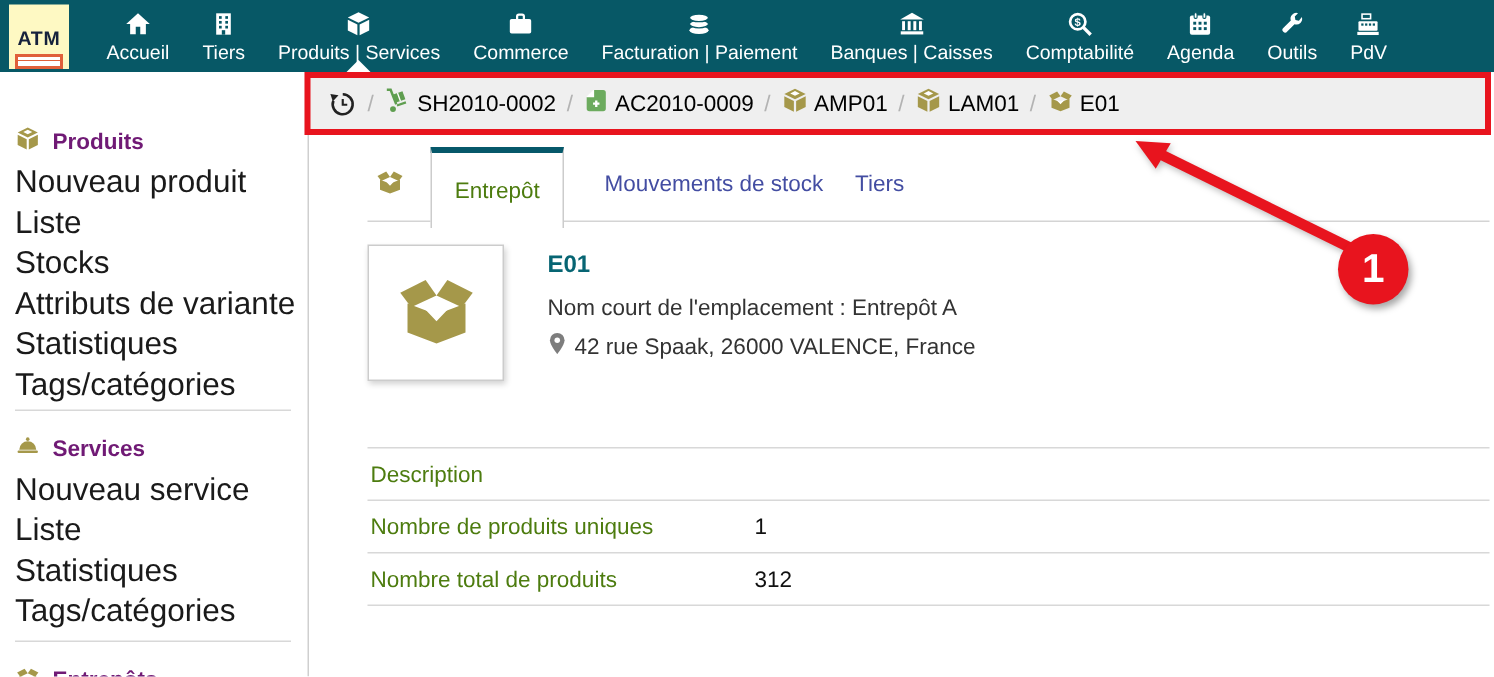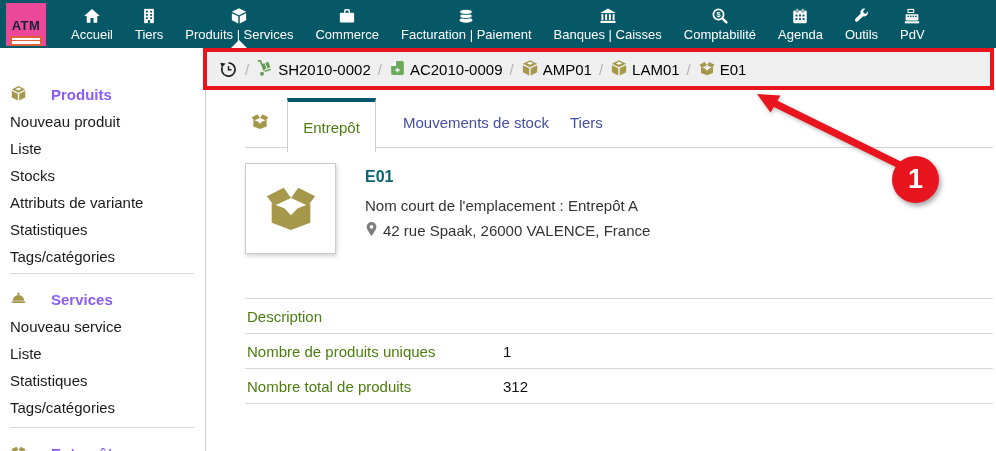--- a/index.html
+++ b/index.html
@@ -3,40 +3,40 @@
 <meta charset="utf-8">
 <style>
   * { margin:0; padding:0; box-sizing:border-box; }
   html,body { width:996px; height:451px; overflow:hidden; background:#fff;
     font-family:"Liberation Sans", sans-serif; }
   body { position:relative; }
 
   
   .topnav { position:absolute; left:0; top:0; width:996px; height:48px;
     background:#075866; display:flex; align-items:center; z-index:3; }
-  .logo { width:40px; height:43px; background:#ec4899; margin:2px 14px 2px 6px;
+  .logo { width:40px; height:43px; background:#fef9c3; margin:2px 14px 2px 6px;
     display:flex; flex-direction:column; align-items:center; padding-top:16px; cursor:pointer; }
   .logo-atm { font-size:13px; font-weight:bold; color:#16223c; letter-spacing:.5px; line-height:14px; }
   .logo-stamp { width:32px; height:18px; border:2px solid #e0603a; margin-top:3px;
     background:repeating-linear-gradient(#fff 0 2px, #e0603a 2px 3px, #fff 3px 5px); }
   .nav-item { height:48px; display:flex; flex-direction:column; align-items:center;
     justify-content:center; gap:2px; padding:0 11px; color:#fff; cursor:pointer;
     position:relative; white-space:nowrap; }
   .nav-label { font-size:13px; color:#fff; }
   .nav-ic { height:18px; display:flex; align-items:flex-end; }
   .nav-caret { position:absolute; bottom:0; left:50%; transform:translateX(-50%);
     width:0; height:0; border-left:8px solid transparent; border-right:8px solid transparent;
     border-bottom:8px solid #fff; }
 
   
   .sidebar { position:absolute; left:0; top:48px; width:206px; height:403px;
     background:#fff; border-right:1px solid #cfcfcf; padding:33px 0 0 10px; }
   .side-row { height:27px; display:flex; align-items:center; }
-  .side-header { gap:24px; font-weight:bold; font-size:15px; color:#8b5cf6; cursor:pointer; }
-  .side-link { font-size:15px; color:#1a1a1a; cursor:pointer; }
+  .side-header { gap:8px; font-weight:bold; font-size:15px; color:#701a75; cursor:pointer; }
+  .side-link { font-size:21px; color:#1a1a1a; cursor:pointer; }
   .side-div { border:none; border-top:1px solid #d8d8d8; width:184px; margin:3px 0 12px 0; }
   .side-div2 { border:none; border-top:1px solid #d8d8d8; width:184px; margin:6px 0 12px 0; }
 
   
   .crumbbar { position:absolute; left:203px; top:48px; width:791px; height:42px;
     border:4px solid #e8141e; background:#efefef; display:flex; align-items:center;
     padding-left:12px; font-size:15px; z-index:4; }
   .crumb-link { color:#000000; text-decoration:none; cursor:pointer; margin-left:4px; }
   .crumb-sep { color:#b3b3b3; margin:0 7px; }
   .crumb-item { display:flex; align-items:center; }

